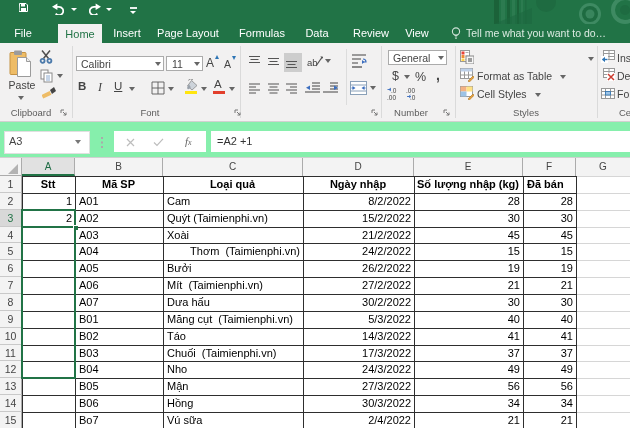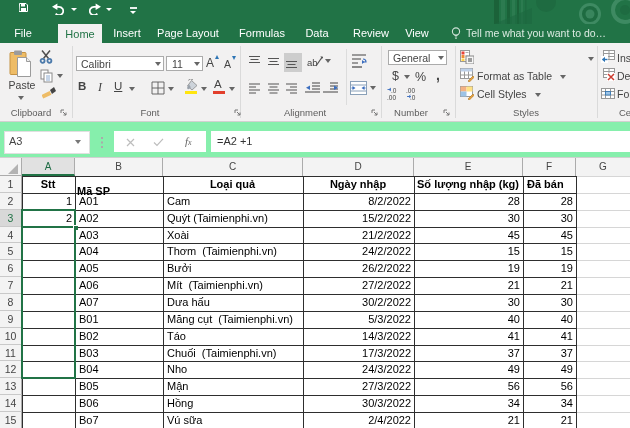--- a/index.html
+++ b/index.html
@@ -184,21 +184,20 @@
     <path d="M13.5 8 l-2.5 -2 0 4 z" fill="#3c6ebf"></path>
     <path d="M1 13 h10" stroke="#444" stroke-width="1.2"></path>
   </svg>
   <svg class="abs" style="left:350px;top:38px" width="17" height="14" viewBox="0 0 17 14">
     <rect x="0.5" y="0.5" width="16" height="13" fill="#fff" stroke="#8aa0b8"></rect>
     <path d="M0.5 4 h16 M0.5 10 h16" stroke="#8aa0b8"></path>
     <path d="M4 7 L1.5 7 M13 7 L15.5 7" stroke="#3c6ebf" stroke-width="1.1"></path>
     <path d="M5.5 7 l-3 -2 0 4 z M11.5 7 l3 -2 0 4 z" fill="#3c6ebf"></path>
   </svg>
   <div class="caret" style="left:370px;top:43px;"></div>
-  <div class="glabel" style="left:245px;width:120px;">Alignment</div>
   <svg class="launcher" style="left:371px;top:66px" viewBox="0 0 9 9">
       <path d="M1 1 h3 M1 1 v3 M3 3 l3 3 M6 3.5 v2.5 h-2.5" stroke="#777" fill="none"></path>
     </svg>
 
   <div class="combo" style="left:388px;top:7px;width:59px;height:15px;line-height:14px;padding-left:4px;">General</div>
   <div class="caret" style="left:438px;top:13px;"></div>
   <div class="rtext" style="left:392px;top:26px;font-size:12.5px;">$</div>
   <div class="caret" style="left:404px;top:32px;"></div>
   <div class="rtext" style="left:415px;top:27px;font-size:12.5px;">%</div>
   <div class="rtext" style="left:436px;top:24px;font-size:14px;font-weight:bold;">,</div>
@@ -364,21 +363,21 @@
       <rect x="22" y="52" width="53" height="17"></rect>
       <line x1="22" y1="69" x2="22" y2="221"></line>
       <line x1="75" y1="69" x2="75" y2="221"></line>
       <line x1="21" y1="220" x2="76" y2="220"></line>
     </g>
     <rect x="73" y="67" width="5" height="5" fill="#fff"></rect>
     <rect x="74" y="68" width="4" height="4" fill="#217346"></rect>
   </svg>
   <div id="cells">
       <div class="cell" style="left:24px;top:18px;width:48px;height:17px;line-height:17px;font-weight:bold;text-align:center;">Stt</div>
-      <div class="cell" style="left:77px;top:18px;width:83px;height:17px;line-height:17px;font-weight:bold;margin-top:7px;">Mã SP</div>
+      <div class="cell" style="left:77px;top:18px;width:83px;height:17px;line-height:17px;font-weight:bold;text-align:center;">Mã SP</div>
       <div class="cell" style="left:165px;top:18px;width:135px;height:17px;line-height:17px;font-weight:bold;text-align:center;">Loại quả</div>
       <div class="cell" style="left:305px;top:18px;width:106px;height:17px;line-height:17px;font-weight:bold;text-align:center;">Ngày nhập</div>
       <div class="cell" style="left:416px;top:18px;width:104px;height:17px;line-height:17px;font-weight:bold;text-align:center;">Số lượng nhập (kg)</div>
       <div class="cell" style="left:527px;top:18px;width:48px;height:17px;line-height:17px;font-weight:bold;text-align:left;">Đã bán</div>
       <div class="cell num" style="left:26px;top:35px;width:46px;height:17px;line-height:17px;">1</div>
       <div class="cell" style="left:79px;top:35px;width:81px;height:17px;line-height:17px;">A01</div>
       <div class="cell" style="left:167px;top:35px;width:133px;height:17px;line-height:17px;">Cam</div>
       <div class="cell num" style="left:307px;top:35px;width:104px;height:17px;line-height:17px;">8/2/2022</div>
       <div class="cell num" style="left:418px;top:35px;width:102px;height:17px;line-height:17px;">28</div>
       <div class="cell num" style="left:527px;top:35px;width:46px;height:17px;line-height:17px;">28</div>
@@ -387,21 +386,21 @@
       <div class="cell" style="left:167px;top:52px;width:133px;height:17px;line-height:17px;">Quýt (Taimienphi.vn)</div>
       <div class="cell num" style="left:307px;top:52px;width:104px;height:17px;line-height:17px;">15/2/2022</div>
       <div class="cell num" style="left:418px;top:52px;width:102px;height:17px;line-height:17px;">30</div>
       <div class="cell num" style="left:527px;top:52px;width:46px;height:17px;line-height:17px;">30</div>
       <div class="cell" style="left:79px;top:69px;width:81px;height:16px;line-height:16px;">A03</div>
       <div class="cell" style="left:167px;top:69px;width:133px;height:16px;line-height:16px;">Xoài</div>
       <div class="cell num" style="left:307px;top:69px;width:104px;height:16px;line-height:16px;">21/2/2022</div>
       <div class="cell num" style="left:418px;top:69px;width:102px;height:16px;line-height:16px;">45</div>
       <div class="cell num" style="left:527px;top:69px;width:46px;height:16px;line-height:16px;">45</div>
       <div class="cell" style="left:79px;top:85px;width:81px;height:17px;line-height:17px;">A04</div>
-      <div class="cell" style="left:167px;top:85px;width:133px;height:17px;line-height:17px;">Thơm&nbsp; (Taimienphi.vn)</div>
+      <div class="cell" style="left:167px;top:85px;width:133px;height:17px;line-height:17px;text-align:right;">Thơm&nbsp; (Taimienphi.vn)</div>
       <div class="cell num" style="left:307px;top:85px;width:104px;height:17px;line-height:17px;">24/2/2022</div>
       <div class="cell num" style="left:418px;top:85px;width:102px;height:17px;line-height:17px;">15</div>
       <div class="cell num" style="left:527px;top:85px;width:46px;height:17px;line-height:17px;">15</div>
       <div class="cell" style="left:79px;top:102px;width:81px;height:17px;line-height:17px;">A05</div>
       <div class="cell" style="left:167px;top:102px;width:133px;height:17px;line-height:17px;">Bưởi</div>
       <div class="cell num" style="left:307px;top:102px;width:104px;height:17px;line-height:17px;">26/2/2022</div>
       <div class="cell num" style="left:418px;top:102px;width:102px;height:17px;line-height:17px;">19</div>
       <div class="cell num" style="left:527px;top:102px;width:46px;height:17px;line-height:17px;">19</div>
       <div class="cell" style="left:79px;top:119px;width:81px;height:17px;line-height:17px;">A06</div>
       <div class="cell" style="left:167px;top:119px;width:133px;height:17px;line-height:17px;">Mít&nbsp; (Taimienphi.vn)</div>

